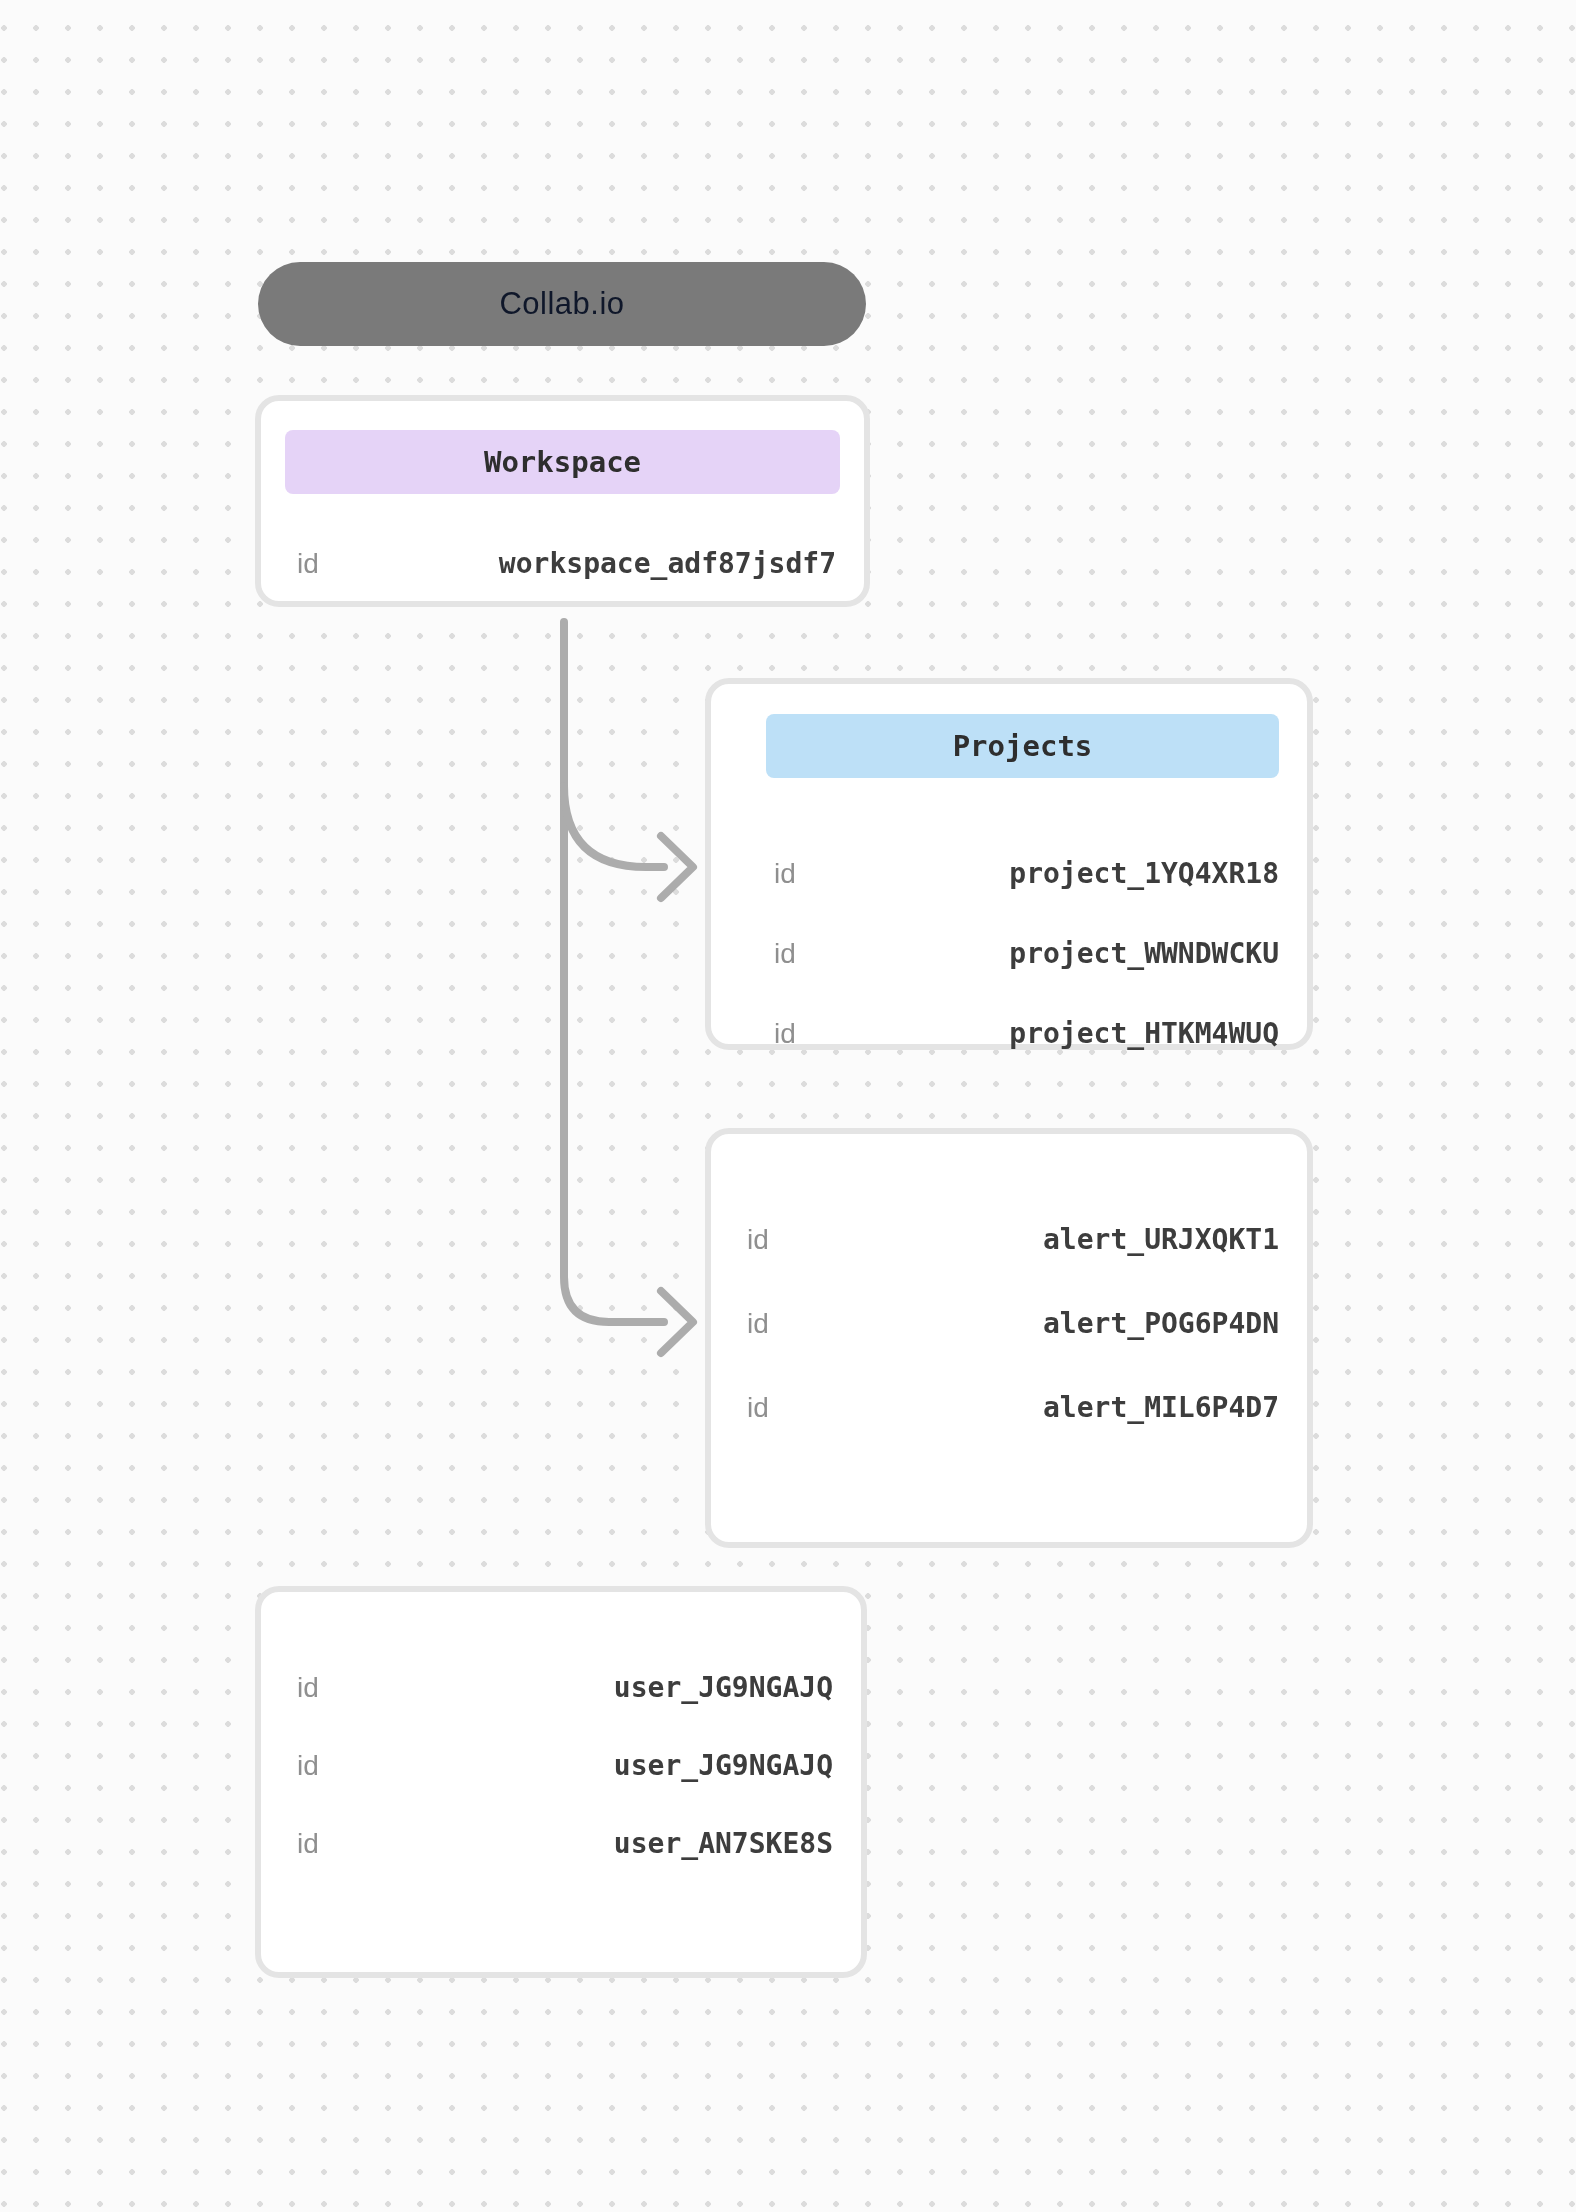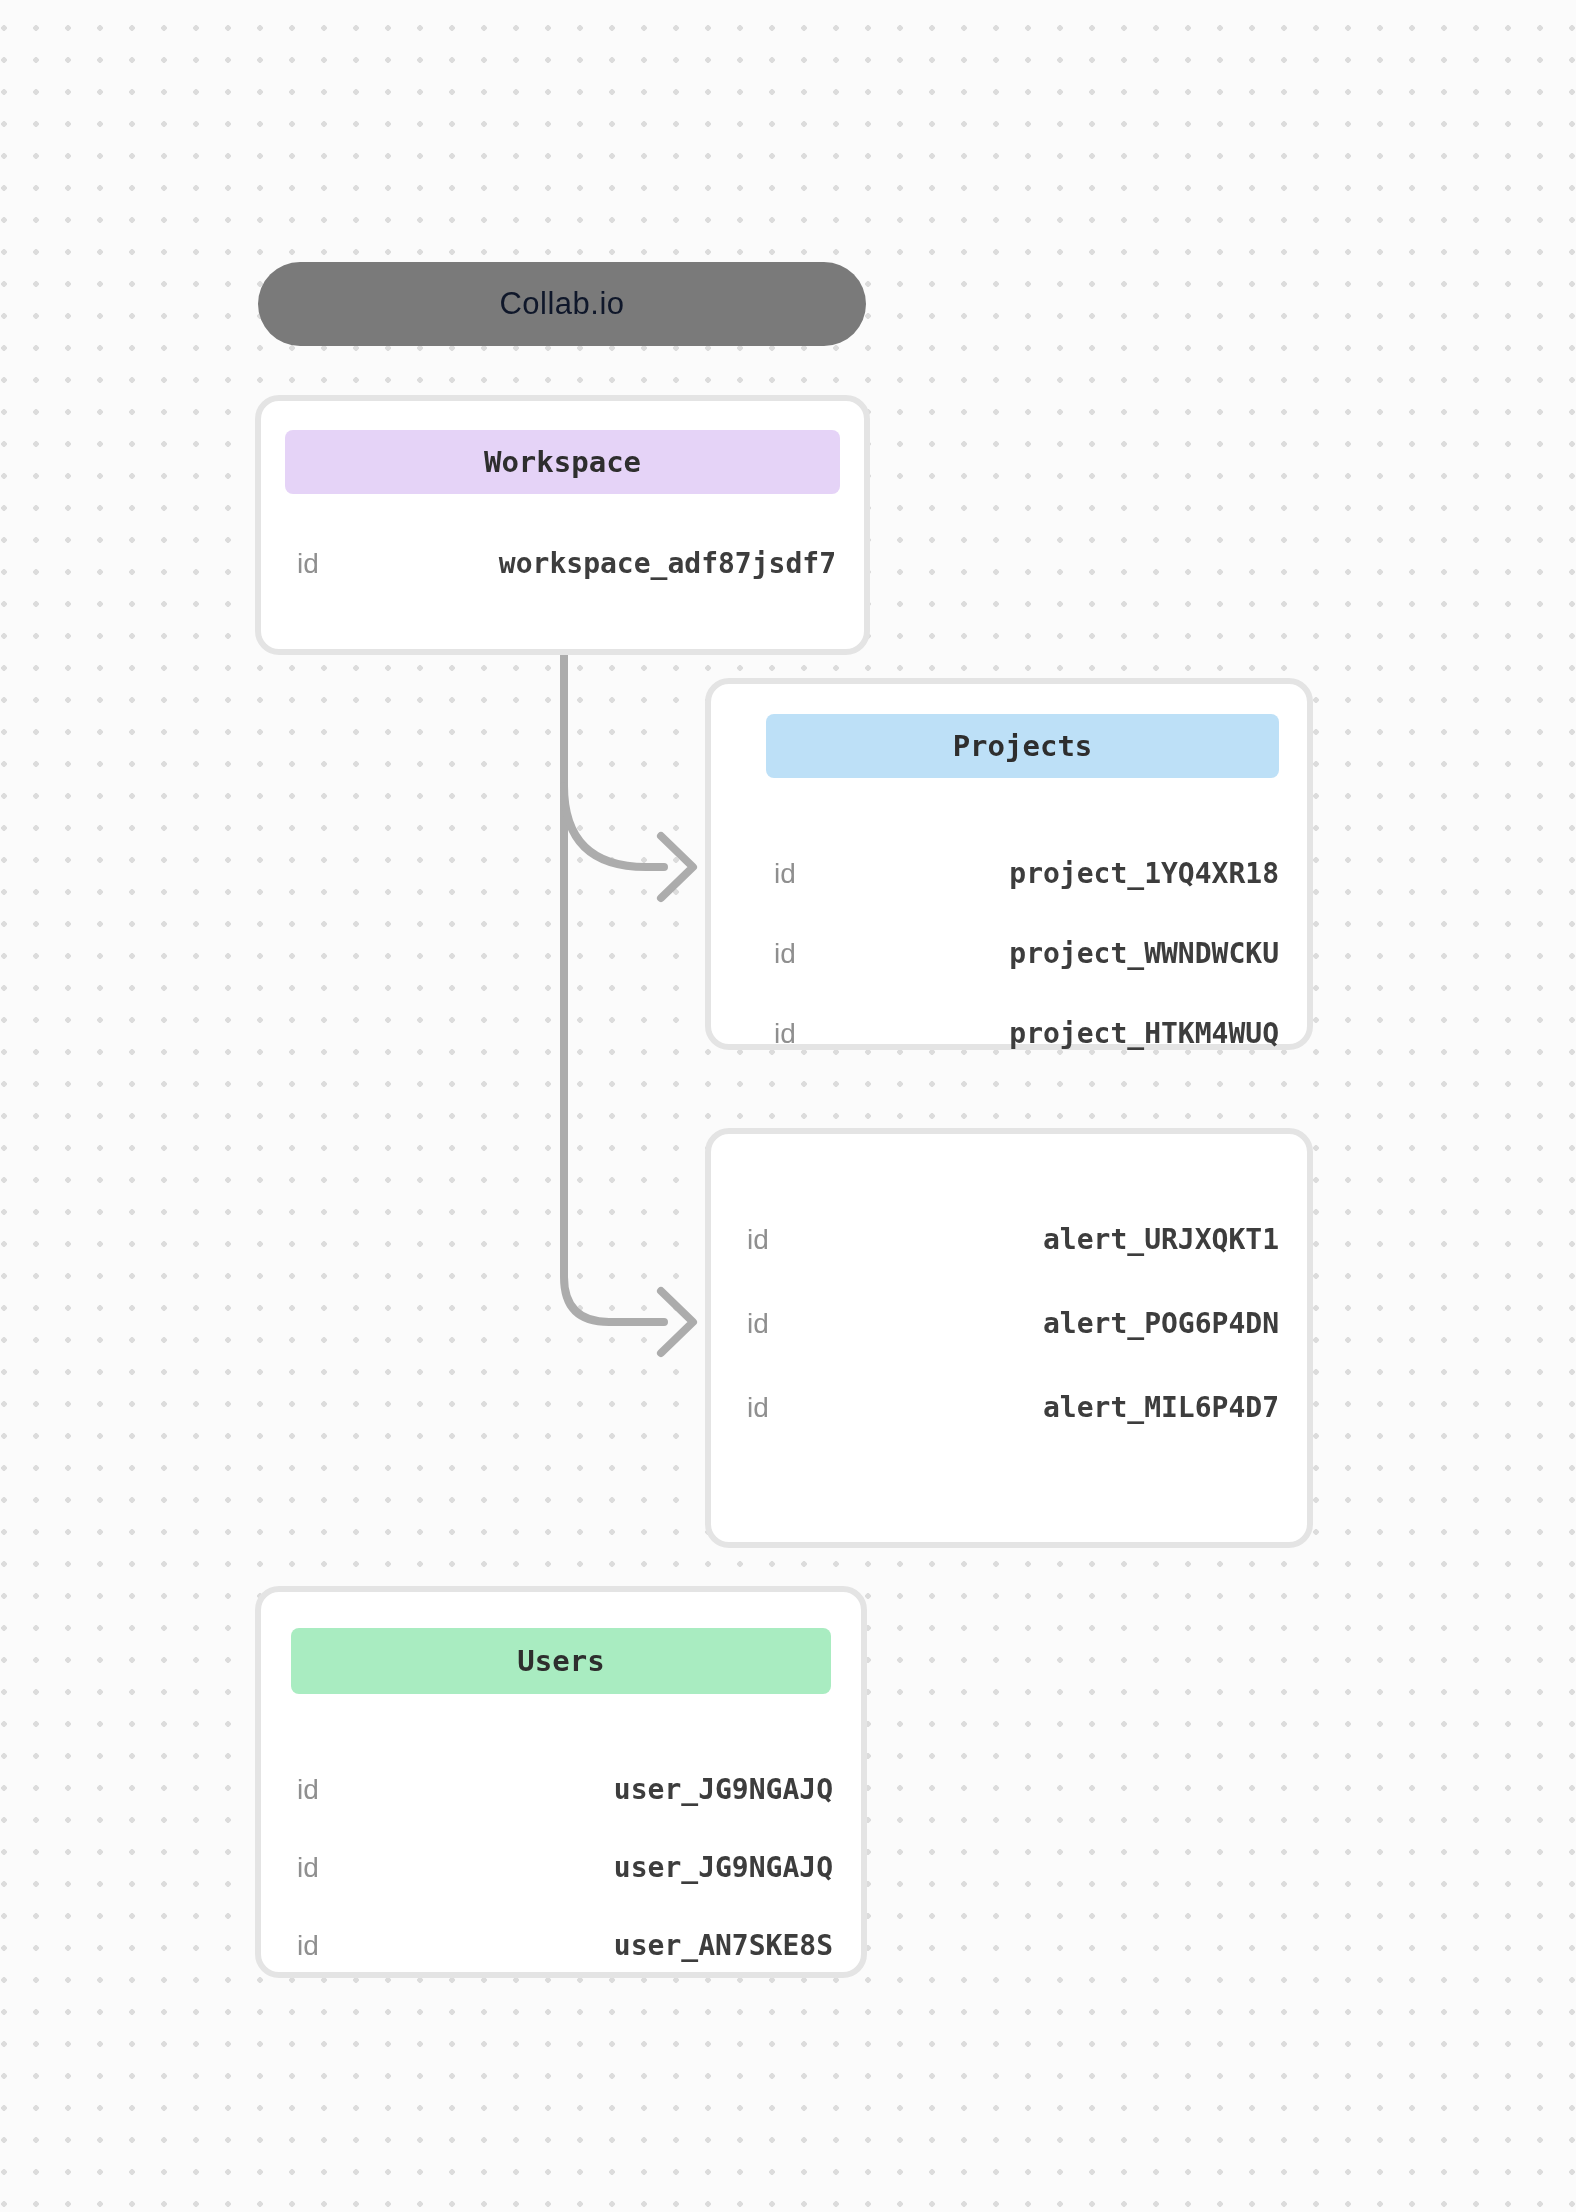--- a/index.html
+++ b/index.html
@@ -40,21 +40,21 @@
   }
   .row-label{
     font-family:"Liberation Sans", sans-serif;
     font-size:28px;color:#8f8f8f;
   }
   .row-value{
     font-family:"DejaVu Sans Mono", monospace;
     font-size:28px;font-weight:700;color:#3d3d3d;
   }
   
-  .card-workspace{left:255px;top:395px;width:615px;height:260px;}
+  .card-workspace{left:255px;top:395px;width:615px;height:212px;}
   .card-workspace .card-header{margin:29px 24px 0 24px;height:64px;}
   .card-workspace .rows{padding-top:22px;}
   .card-workspace .row{height:64px;}
   
   .card-projects{left:705px;top:678px;width:608px;height:372px;padding-left:27px;}
   .card-projects .card-header{margin:30px 28px 0 28px;height:64px;}
   .card-projects .rows{padding-top:32px;}
   .card-projects .row{height:80px;}
   
   .card-alerts{left:705px;top:1128px;width:608px;height:420px;}
@@ -129,23 +129,20 @@
         <span class="row-value">alert_POG6P4DN</span>
       </div>
       <div class="row">
         <span class="row-label">id</span>
         <span class="row-value">alert_MIL6P4D7</span>
       </div>
     </div>
   </div>
 
   <div class="card card-users">
-    <div class="card-header" style="background: rgb(169, 236, 193);">
-      <span>Users</span>
-    </div>
     <div class="rows">
       <div class="row">
         <span class="row-label">id</span>
         <span class="row-value">user_JG9NGAJQ</span>
       </div>
       <div class="row">
         <span class="row-label">id</span>
         <span class="row-value">user_JG9NGAJQ</span>
       </div>
       <div class="row">

